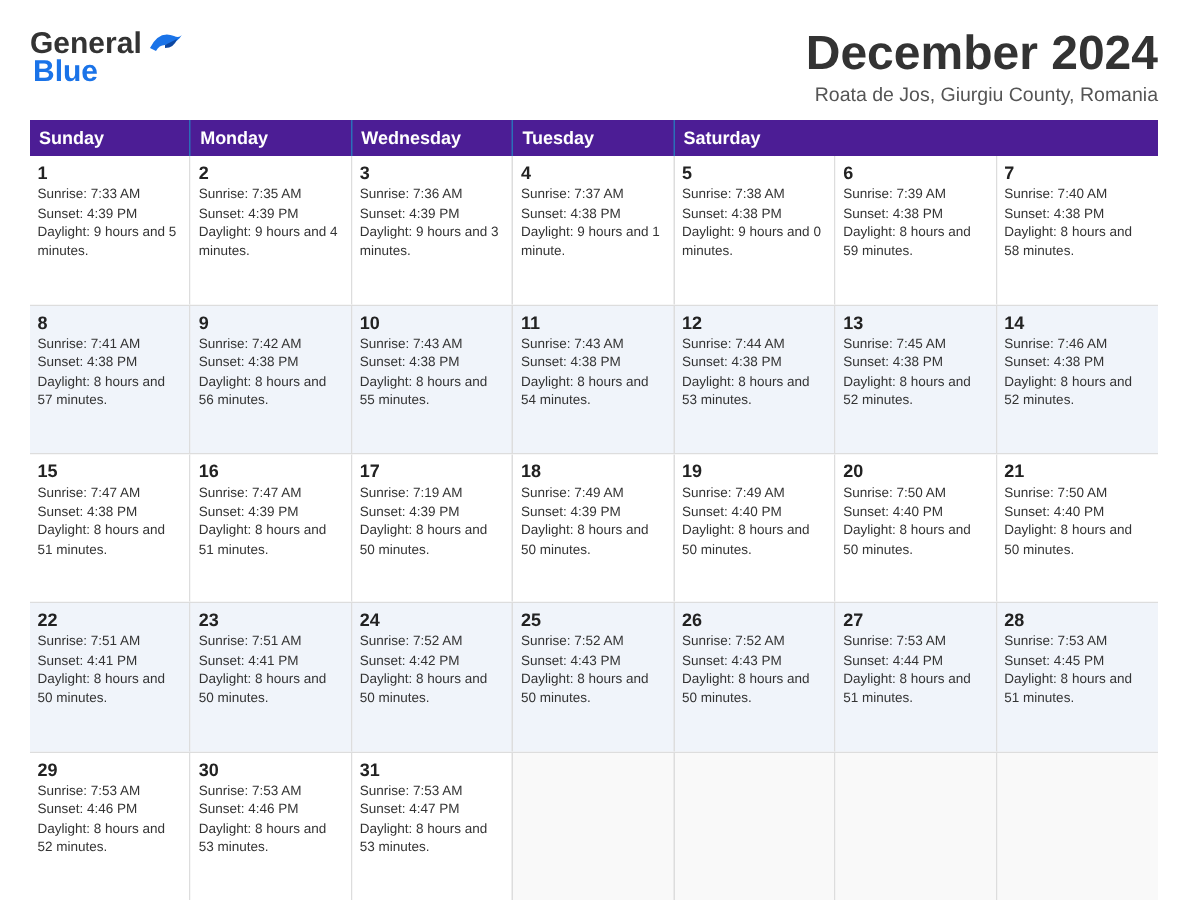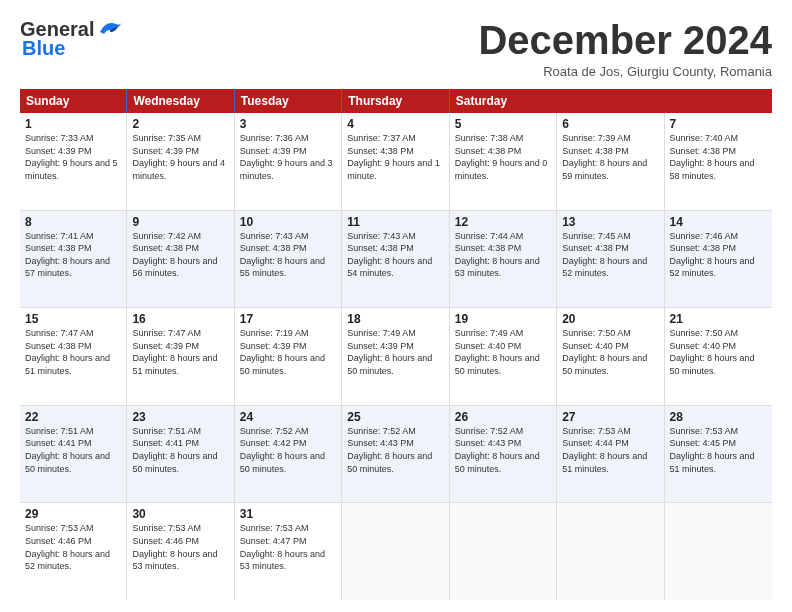--- a/index.html
+++ b/index.html
@@ -20,39 +20,39 @@
     .header {
       display: flex;
       justify-content: space-between;
       align-items: flex-start;
       margin-bottom: 10px;
     }
     .title-section {
       text-align: right;
     }
     .month-title {
-      font-size: 40px;
+      font-size: 32px;
       font-weight: bold;
       color: #333;
       line-height: 1.1;
     }
     .subtitle {
       font-size: 13px;
       color: #555;
       margin-top: 2px;
     }
     .calendar {
       flex: 1;
       display: flex;
       flex-direction: column;
     }
     .cal-header {
       display: grid;
       grid-template-columns: repeat(7, 1fr);
-      background: #b91c1c;
+      background: #4c1d95;
     }
     .cal-header-cell {
       color: #fff;
       font-weight: bold;
       font-size: 12px;
       text-align: left;
       padding: 5px 6px;
       border-right: 1px solid #2a6fb8;
     }
     .cal-header-cell:last-child {
@@ -127,23 +127,23 @@
     </div>
     <div class="title-section">
       <div class="month-title">December 2024</div>
       <div class="subtitle">Roata de Jos, Giurgiu County, Romania</div>
     </div>
   </div>
 
   <div class="calendar">
     <div class="cal-header">
       <div class="cal-header-cell">Sunday</div>
+      <div class="cal-header-cell">Monday</div>
       <div class="cal-header-cell">Wednesday</div>
       <div class="cal-header-cell">Tuesday</div>
-      <div class="cal-header-cell">Thursday</div>
       <div class="cal-header-cell">Saturday</div>
     </div>
     <div class="cal-body" id="cal-body">
     <div class="cal-row">
           <div class="cal-cell">
             <span class="day-num">1</span>
             <div class="cell-text" style="white-space: pre-line;">Sunrise: 7:33 AM
 Sunset: 4:39 PM
 Daylight: 9 hours and 5 minutes.</div>
           </div>

